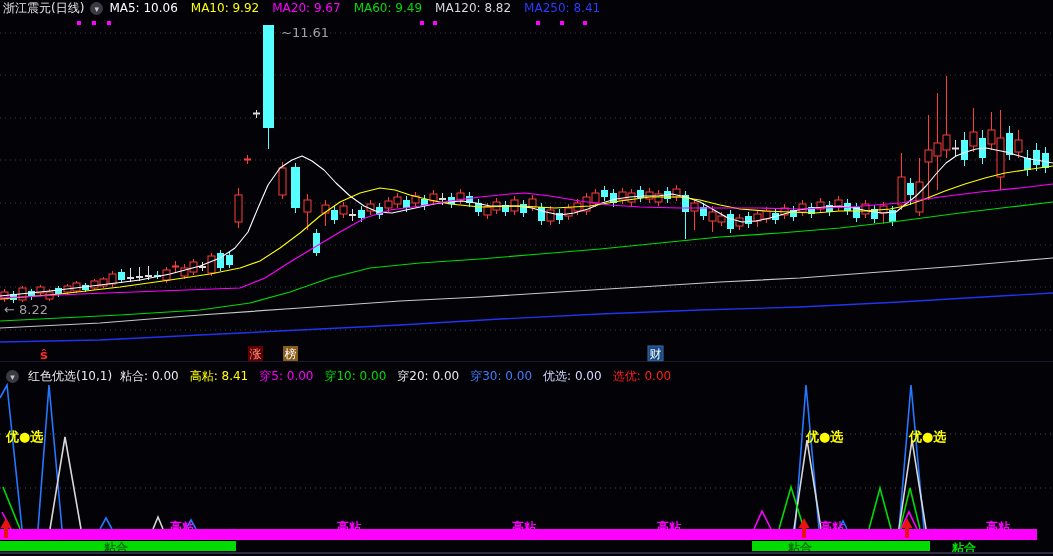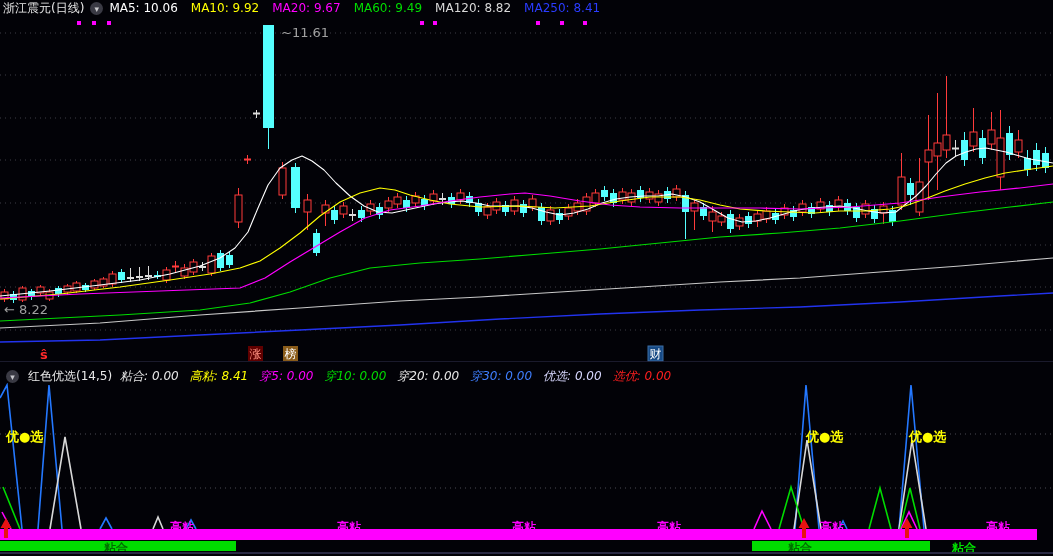--- a/index.html
+++ b/index.html
@@ -6,21 +6,21 @@
   #screen{position:relative;width:1053px;height:556px;background:#020207;overflow:hidden;
           font-family:"DejaVu Sans","Liberation Sans",sans-serif;}
   .bar{position:absolute;left:0;width:911px;display:flex;align-items:flex-end;
        font-size:12px;line-height:14px;white-space:nowrap;}
   #titlebar{top:0;height:15px;}
   #indicatorbar{top:363px;height:20px;}
   .t-title{color:#e8e8e8;margin-left:3px;}
   .chev{display:inline-flex;align-items:center;justify-content:center;width:13px;height:13px;
         border-radius:50%;background:#3a3a44;color:#c8c8cc;font-size:9px;margin:0 6px;}
   .mv{margin-right:13px;margin-top:28px;}
-  .fv{margin-right:11px;font-style:italic;}
+  .fv{margin-right:11px;}
   svg{position:absolute;left:0;display:block;}
   #mainChart{top:14px;}
   #subChart{top:383px;}
 </style>
 </head>
 <body>
 
 <div id="screen">
   <div id="titlebar" class="bar">
     <span class="t-title">浙江震元(日线)</span>
@@ -524,21 +524,21 @@
       </g>
       <g>
         <rect x="648" y="346" width="15" height="15" fill="#174a85" stroke="#3d6ea5" stroke-width="1"></rect>
         <text x="655.5" y="358" fill="#ffffff" font-size="12" font-family="&quot;DejaVu Sans&quot;,&quot;Liberation Sans&quot;,sans-serif" font-weight="normal" text-anchor="middle">财</text>
       </g>
       <line x1="0" y1="362" x2="1053" y2="362" stroke="#23233a" stroke-width="1.5"></line>
     </svg>
 
   <div id="indicatorbar" class="bar">
     <span class="chev">▾</span>
-    <span class="t-title">红色优选(14,5)</span>
+    <span class="t-title">红色优选(10,1)</span>
     <span id="indFields" style="margin-left:8px;"><span class="fv" style="color: rgb(232, 232, 232);">粘合: 0.00</span><span class="fv" style="color: rgb(255, 255, 0);">高粘: 8.41</span><span class="fv" style="color: rgb(255, 0, 255);">穿5: 0.00</span><span class="fv" style="color: rgb(0, 220, 0);">穿10: 0.00</span><span class="fv" style="color: rgb(232, 232, 232);">穿20: 0.00</span><span class="fv" style="color: rgb(63, 127, 255);">穿30: 0.00</span><span class="fv" style="color: rgb(216, 216, 255);">优选: 0.00</span><span class="fv" style="color: rgb(255, 31, 31);">选优: 0.00</span></span>
   </div>
 
   <svg id="subChart" width="1053" height="173" viewBox="0 383 1053 173">
       <line x1="0" y1="434" x2="1053" y2="434" stroke="#4a4a55" stroke-width="1" stroke-dasharray="1 4"></line>
       <line x1="0" y1="488" x2="1053" y2="488" stroke="#4a4a55" stroke-width="1" stroke-dasharray="1 4"></line>
       <polyline points="0,398 7,385 22,529" fill="none" stroke="#2478ff" stroke-width="1.6" stroke-linejoin="miter"></polyline>
       <polyline points="38,529 49,385 62,529" fill="none" stroke="#2478ff" stroke-width="1.6" stroke-linejoin="miter"></polyline>
       <polyline points="100,529 106,518 112,529" fill="none" stroke="#2478ff" stroke-width="1.6" stroke-linejoin="miter"></polyline>
       <polyline points="186,529 191,520 196,529" fill="none" stroke="#2478ff" stroke-width="1.6" stroke-linejoin="miter"></polyline>

